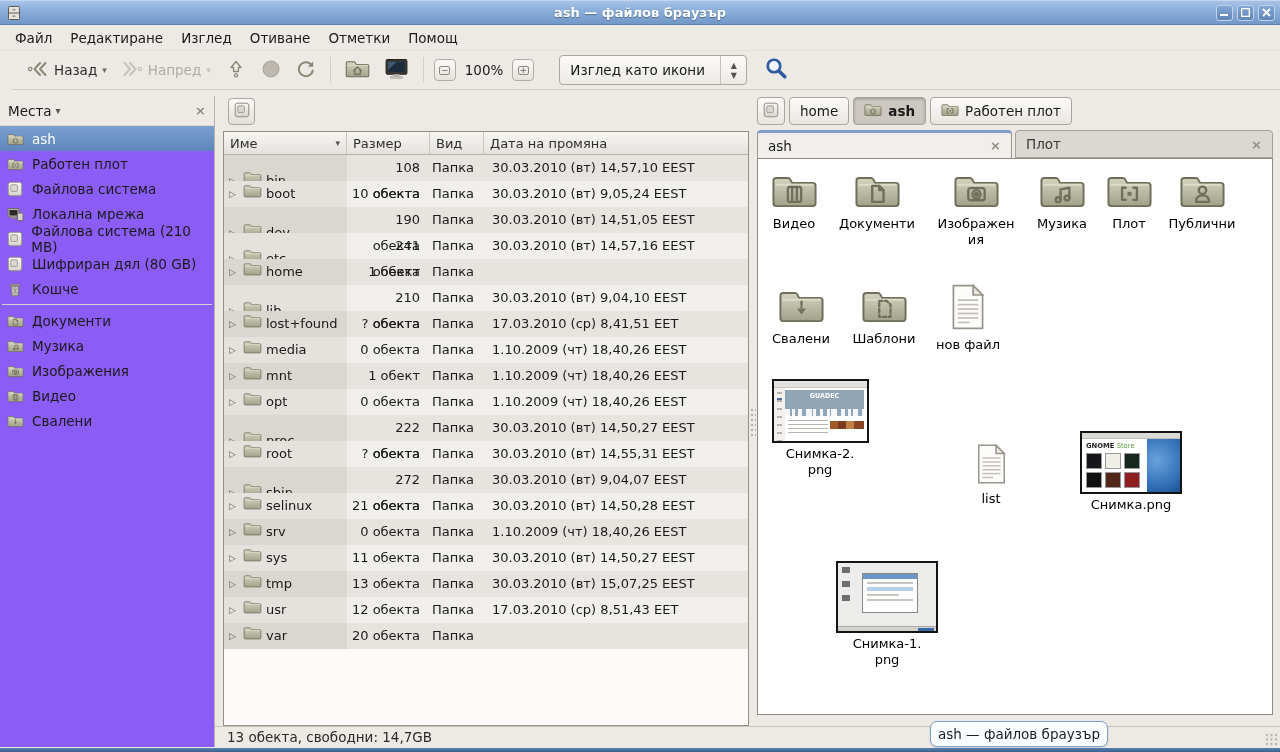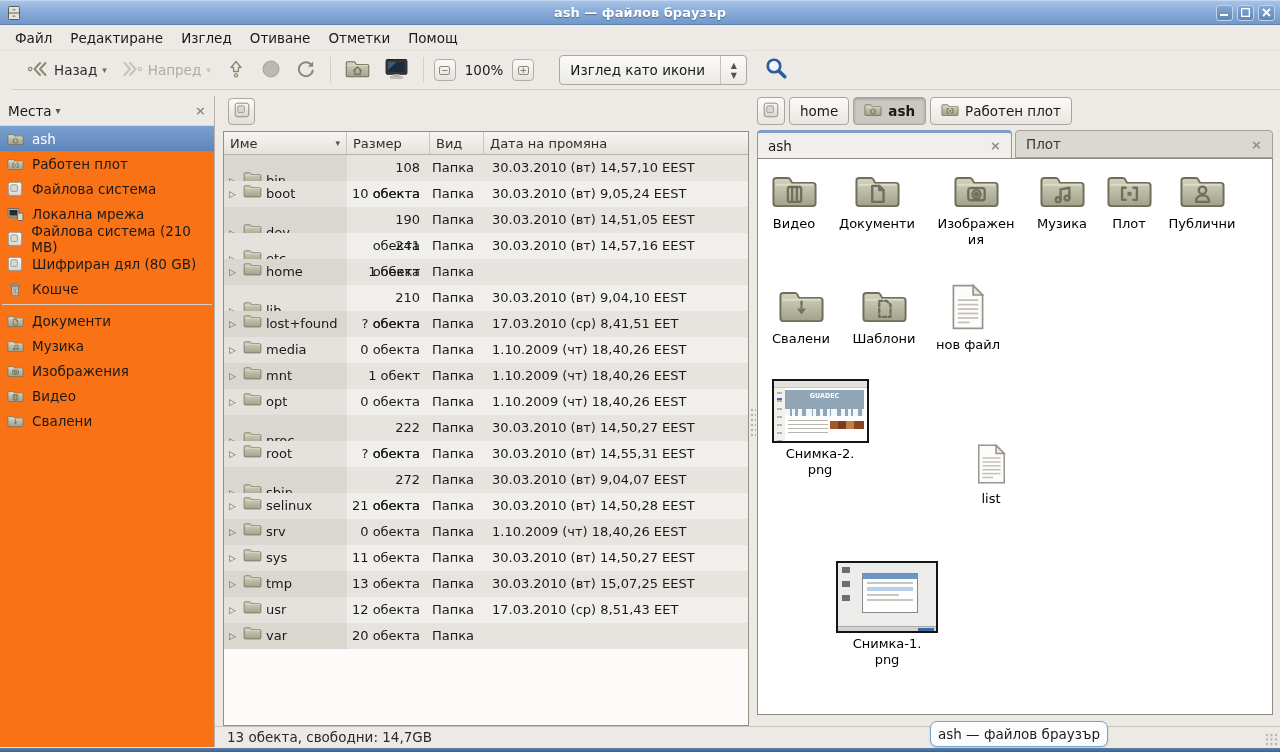--- a/index.html
+++ b/index.html
@@ -34,21 +34,21 @@
     background:linear-gradient(#fbfaf8,#e6e3de); display:flex; align-items:center; justify-content:center; margin:0 3px; }
   .zoombtn .zbox { width:11px; height:9px; border:1px solid #8d897f; border-radius:2px; font-size:9px; line-height:7px; text-align:center; color:#6a665f; }
   .zoom-label { font-size:13.5px; margin:0 6px; }
   .viewmode { margin-left:22px; height:30px; border:1px solid #aba79e; border-radius:4px;
     background:linear-gradient(#fcfbfa,#eceae5); display:flex; align-items:center; padding-left:10px; width:188px; }
   .viewmode .vm-label { flex:1; font-size:13.5px; }
   .viewmode .vm-spin { width:26px; height:100%; border-left:1px solid #c5c1b9; display:flex; align-items:center; justify-content:center; flex-direction:column; gap:1px; color:#55514b; font-size:8px; }
   .searchbtn { margin-left:14px; width:30px; height:30px; display:flex; align-items:center; justify-content:center; }
 
   
-  .sidebar { position:absolute; left:0; top:96px; width:215px; bottom:5px; background:#f97316; border-right:1px solid #b7b3ab; }
+  .sidebar { position:absolute; left:0; top:96px; width:215px; bottom:5px; background:#8b5cf6; border-right:1px solid #b7b3ab; }
   .sidebar-header { height:30px; background:#edeae6; border-bottom:1px solid #d8d4ce; display:flex; align-items:center; padding:0 8px; }
   .sidebar-header .sh-label { font-size:13.5px; }
   .sidebar-header .sh-caret { font-size:10px; color:#55514b; margin-left:4px; }
   .sidebar-header .sh-close { margin-left:auto; color:#8f8b82; font-size:13px; font-weight:bold; }
   .side-item { height:25px; display:flex; align-items:center; gap:7px; padding-left:7px; font-size:13.5px; }
   .side-item.selected { background:linear-gradient(#7aa0d0,#5e86ba); color:#fff; }
   .side-sep { height:1px; background:#d5d1ca; margin:3px 2px; }
   .side-item .si-icon { width:18px; display:flex; align-items:center; }
 
   
@@ -1125,20 +1125,38 @@
             <line x1="5" y1="10" x2="17" y2="10"></line>
             <line x1="5" y1="12.6" x2="17" y2="12.6"></line>
             <line x1="5" y1="15.2" x2="17" y2="15.2"></line>
             <line x1="5" y1="17.8" x2="17" y2="17.8"></line>
             <line x1="5" y1="20.4" x2="17" y2="20.4"></line>
             <line x1="5" y1="23" x2="12" y2="23"></line>
           </g>
         </svg></span>
       <div class="flabel">list</div>
     </div>
+    <div class="file" style="left: 317px; top: 272px; width: 112px;">
+      <span>
+        <div class="th th-store">
+          <div class="ts-top"></div>
+          <div class="ts-brand"><b>GNOME</b> <i>Store</i></div>
+          <div class="ts-grid">
+            <div style="background:#15151a"></div>
+            <div style="background:#efefe8"></div>
+            <div style="background:#16281e"></div>
+            <div style="background:#101010"></div>
+            <div style="background:#53281a"></div>
+            <div style="background:#8e2020"></div>
+          </div>
+          <div class="ts-right"></div>
+        </div>
+      </span>
+      <div class="flabel">Снимка.png</div>
+    </div>
     <div class="file" style="left: 73px; top: 402px; width: 112px;">
       <span>
         <div class="th th-desk">
           <div class="td-icons"></div>
           <div class="td-win">
             <div class="td-title"></div>
             <div class="td-line"></div>
             <div class="td-sel"></div>
             <div class="td-line s"></div>
             <div class="td-line"></div>

